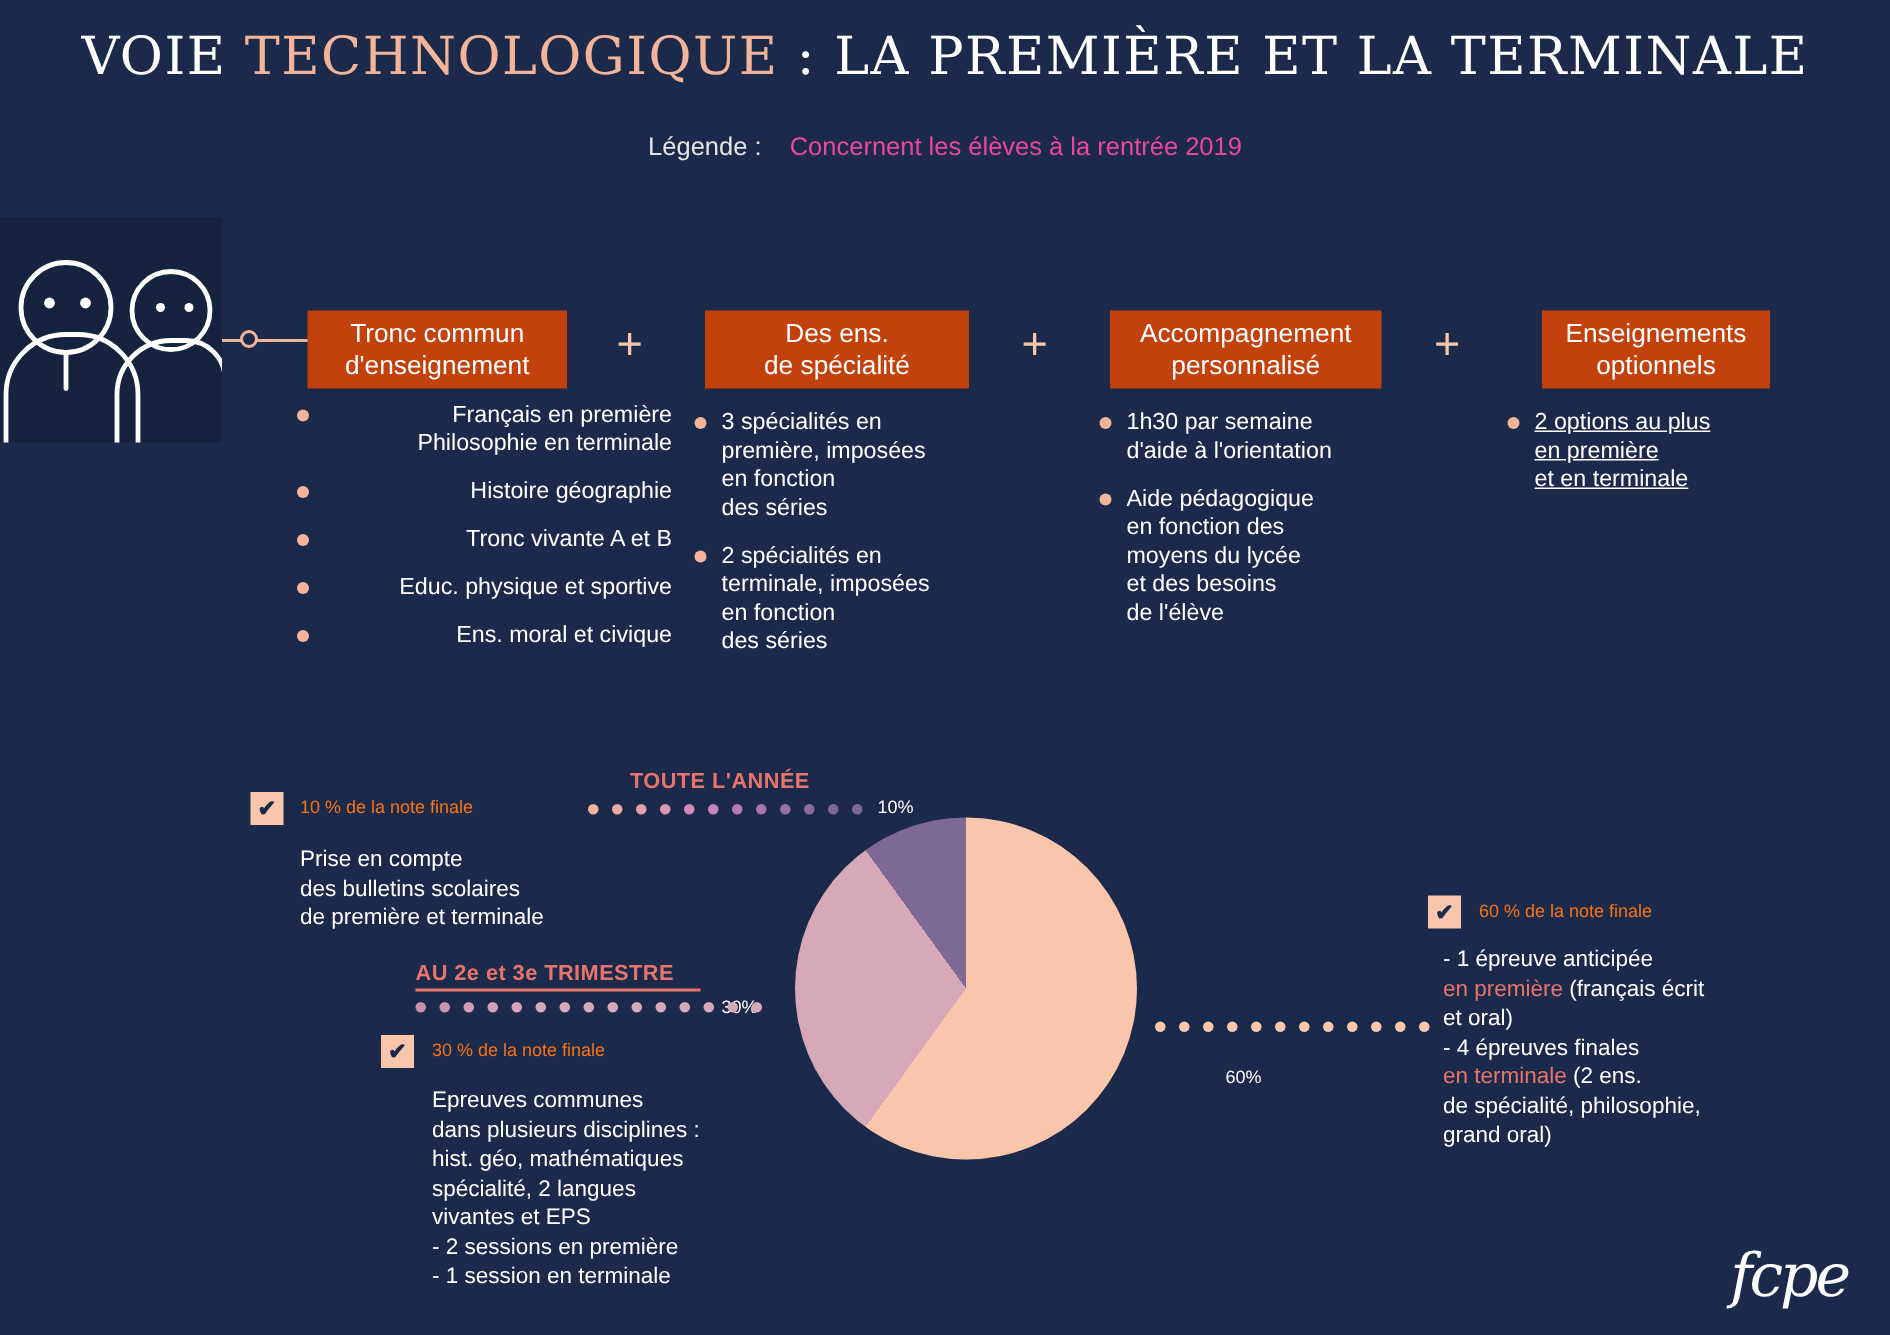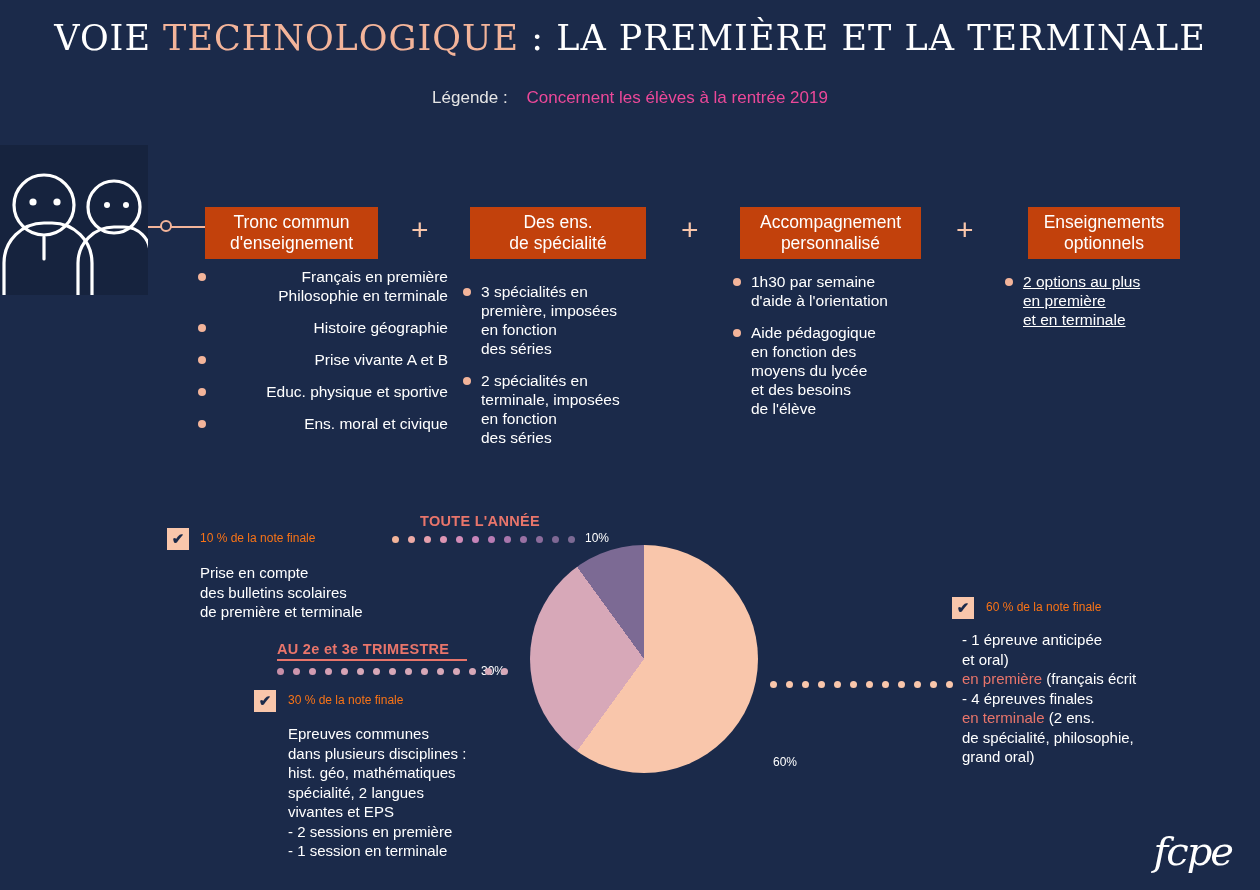--- a/index.html
+++ b/index.html
@@ -255,31 +255,31 @@
 
   <div class="col-header" style="left:205px; top:207px; width:173px; height:52px;">
     <span style="white-space:pre-line;">Tronc commun
 d'enseignement</span>
   </div>
   <div class="plus" style="left:411px; top:215px;">+</div>
   <div class="bullets" style="left:198px; top:267px; width:250px;text-align:right;">
     <div class="bullet-item" style="white-space:pre-line;">Français en première
 Philosophie en terminale</div>
     <div class="bullet-item" style="white-space:pre-line;">Histoire géographie</div>
-    <div class="bullet-item" style="white-space:pre-line;">Prise vivante A et B</div>
+    <div class="bullet-item" style="white-space:pre-line;">Tronc vivante A et B</div>
     <div class="bullet-item" style="white-space:pre-line;">Educ. physique et sportive</div>
     <div class="bullet-item" style="white-space:pre-line;">Ens. moral et civique</div>
   </div>
 
   <div class="col-header" style="left:470px; top:207px; width:176px; height:52px;">
     <span style="white-space:pre-line;">Des ens.
 de spécialité</span>
   </div>
   <div class="plus" style="left:681px; top:215px;">+</div>
-  <div class="bullets" style="left:463px; top:272px; width:210px;margin-top:10px;">
+  <div class="bullets" style="left:463px; top:272px; width:210px;">
     <div class="bullet-item" style="white-space:pre-line;">3 spécialités en
 première, imposées
 en fonction
 des séries</div>
     <div class="bullet-item" style="white-space:pre-line;">2 spécialités en
 terminale, imposées
 en fonction
 des séries</div>
   </div>
 
@@ -305,21 +305,21 @@
   <div class="bullets" style="left:1005px; top:272px; width:210px;text-decoration:underline;">
     <div class="bullet-item" style="white-space:pre-line;">2 options au plus
 en première
 et en terminale</div>
   </div>
 
 
   <div class="pie"></div>
   <div class="pie-pct" style="left:585px; top:531px;">10%</div>
   <div class="pie-pct" style="left:481px; top:664px;">30%</div>
-  <div class="pie-pct" style="left:773px; top:711px;margin-top:44px;">60%</div>
+  <div class="pie-pct" style="left:817px; top:711px;">60%</div>
 
   <div class="section-cap" style="left:420px; top:513px;">TOUTE L'ANNÉE</div>
   <div class="check" style="left:167px; top:528px;">✔</div>
   <div class="chk-title" style="left:200px; top:531px;">10 % de la note finale</div>
   <div class="chk-body" style="left:200px; top:563px; width:260px; white-space:pre-line;">Prise en compte
 des bulletins scolaires
 de première et terminale</div>
   <div class="dots" style="left:392px; top:536px;">
     <span style="background:#f3b49a"></span>
       <span style="background:#ecaaa6"></span>
@@ -375,24 +375,24 @@
       <span style="background:#f9c6ab"></span>
       <span style="background:#f9c6ab"></span>
     <span style="background:#f9c6ab"></span>
       <span style="background:#f9c6ab"></span>
       <span style="background:#f9c6ab"></span>
   </div>
   <div class="check" style="left:952px; top:597px;">✔</div>
   <div class="chk-title" style="left:986px; top:600px;">60 % de la note finale</div>
   <div class="chk-body" style="left:962px; top:630px; width:270px;">
     <div>- 1 épreuve anticipée</div>
-    <div>et oral)</div>
     <div>
       <span class="hl">en première</span><span> (français écrit</span>
     </div>
+    <div>et oral)</div>
     <div>- 4 épreuves finales</div>
     <div>
       <span class="hl">en terminale</span><span> (2 ens.</span>
     </div>
     <div>de spécialité, philosophie,</div>
     <div>grand oral)</div>
   </div>
 
   <div class="logo">
     <span>fcpe</span>

